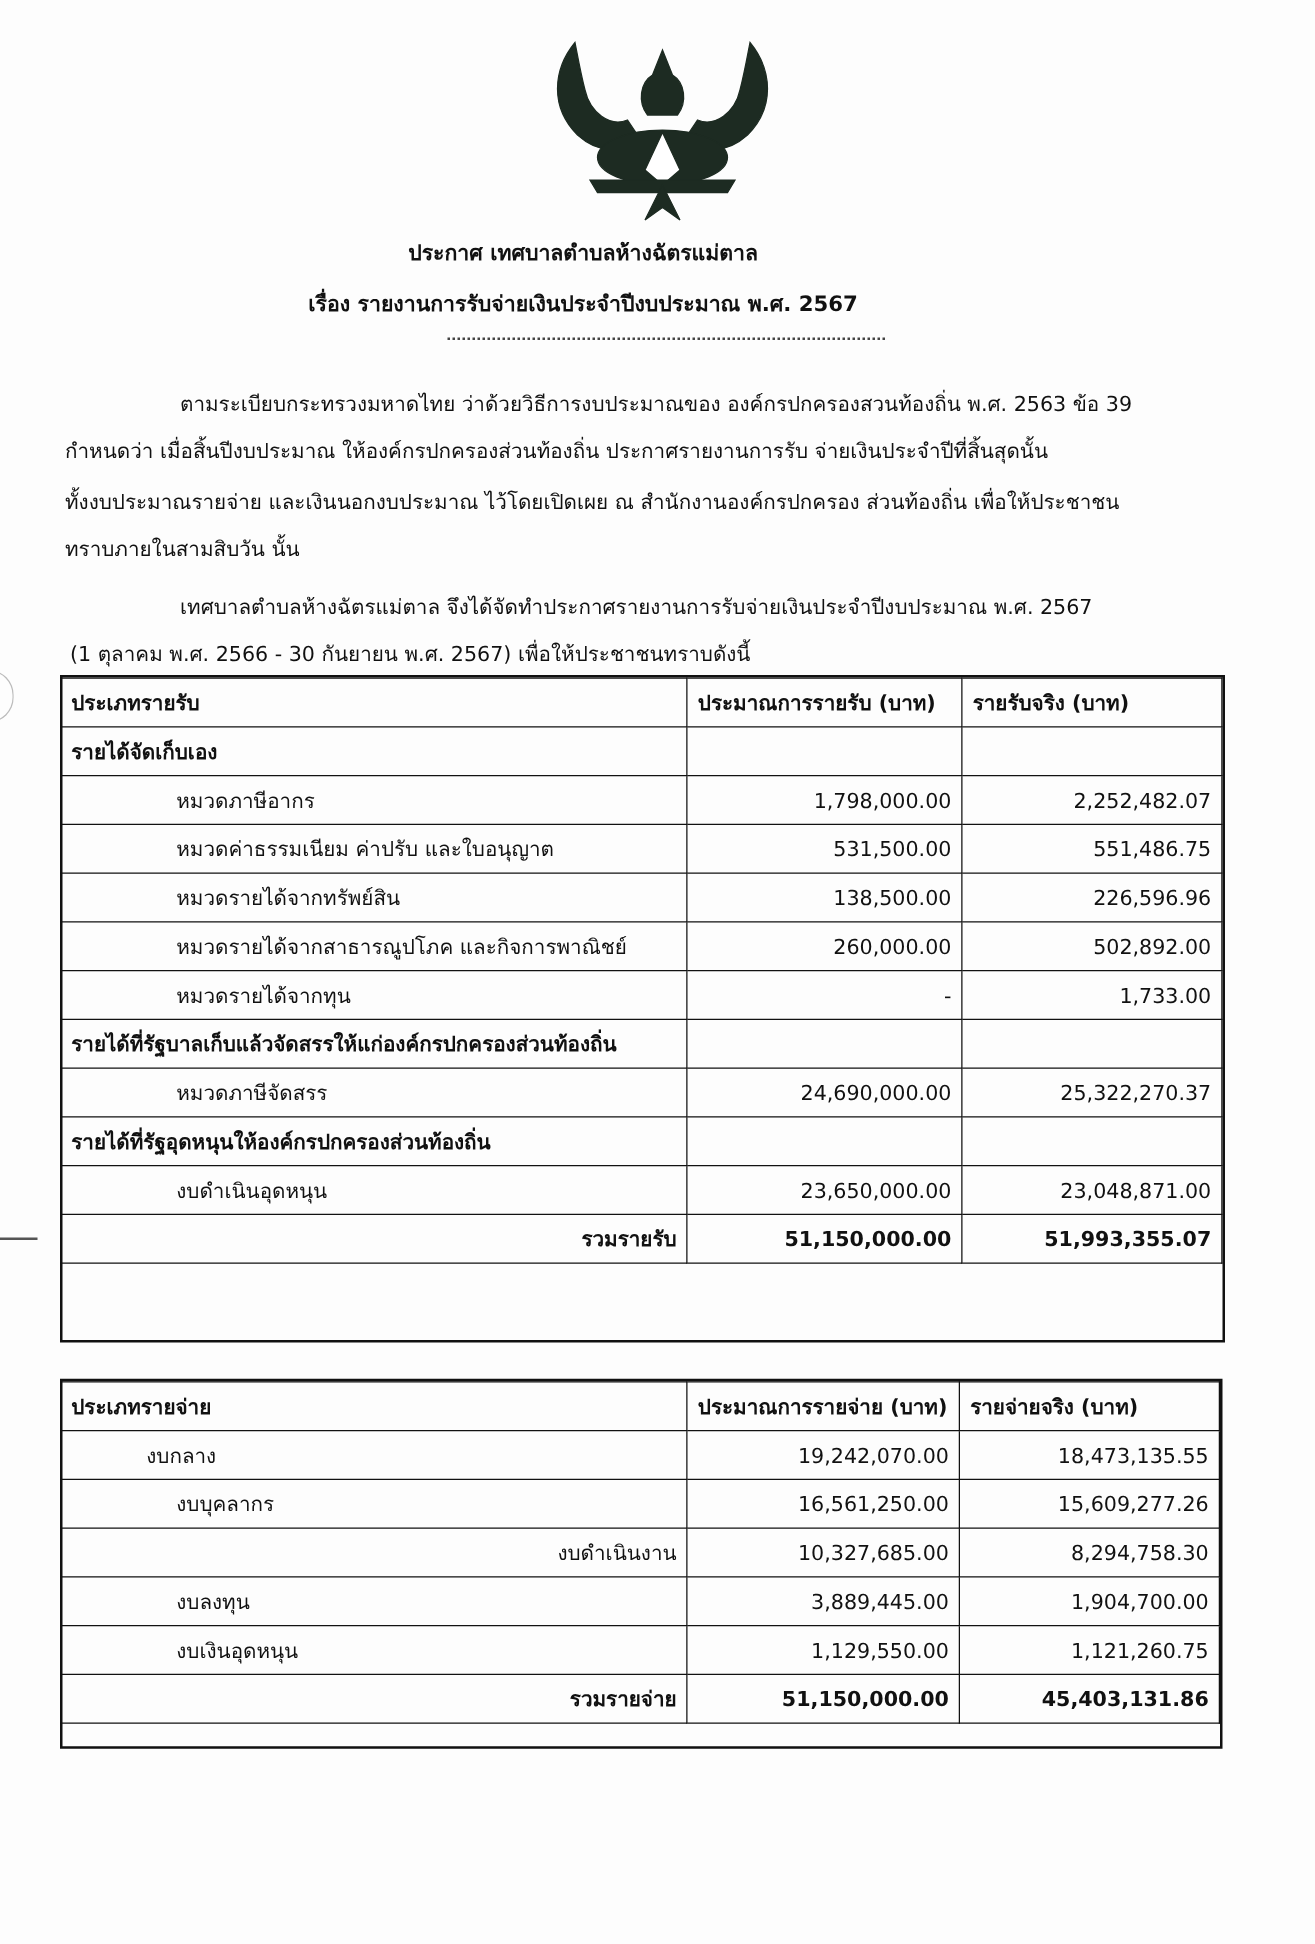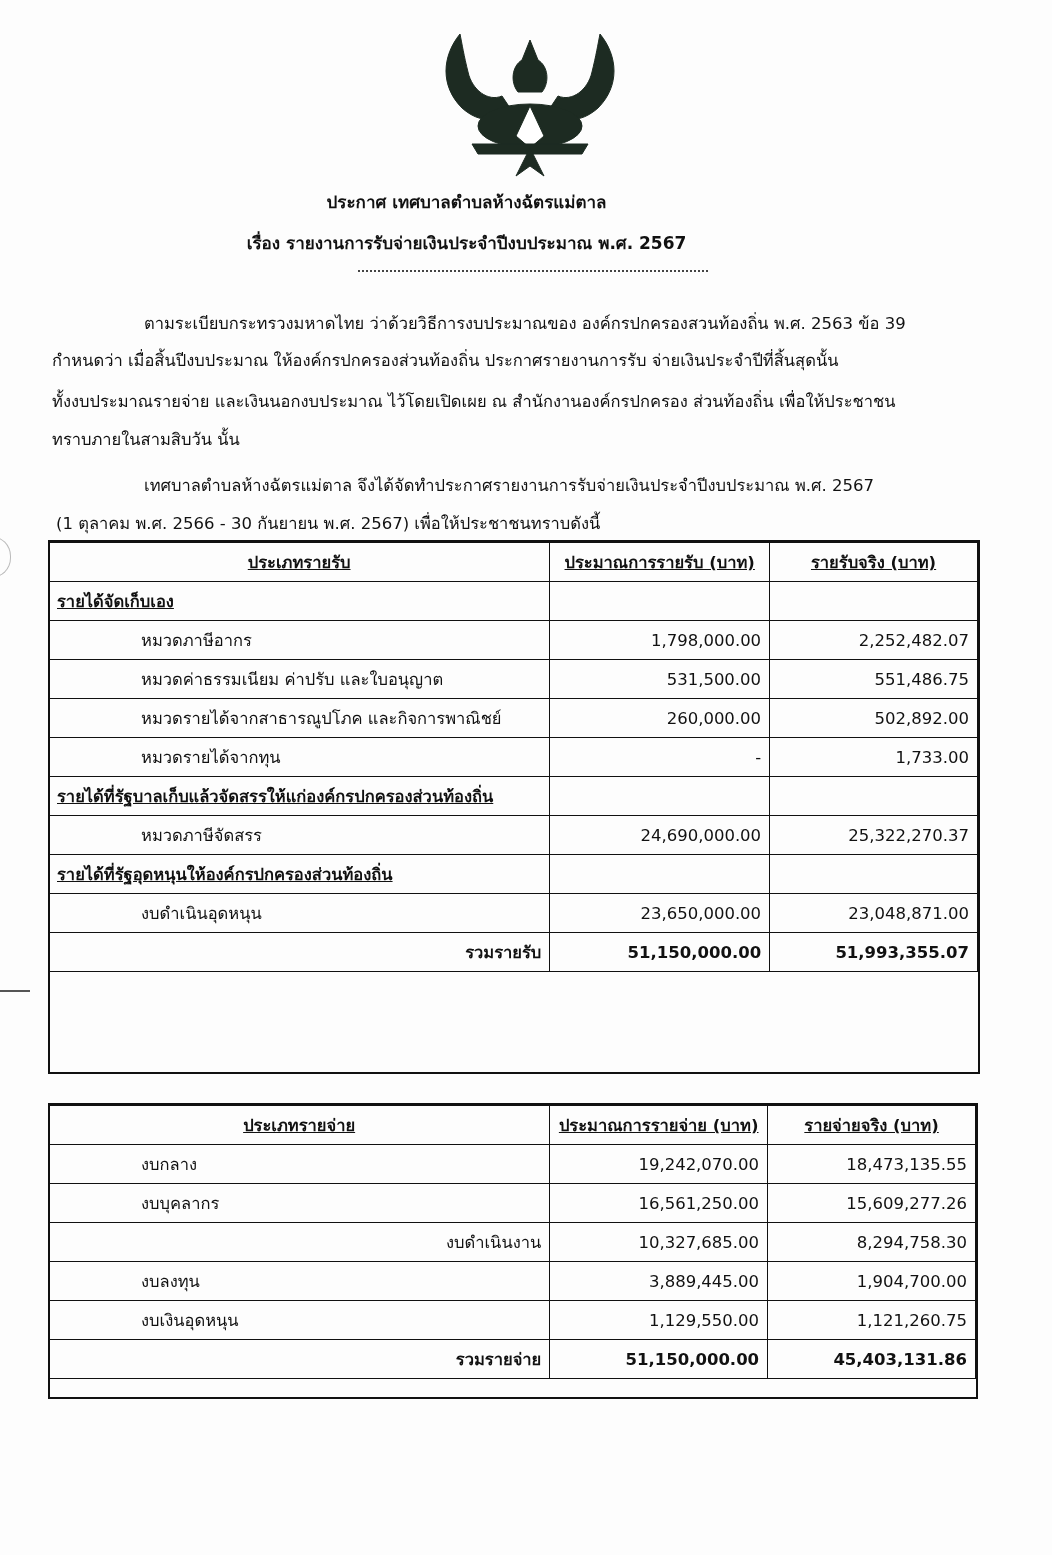--- a/index.html
+++ b/index.html
@@ -9,22 +9,22 @@
   }
   .emblem { position: absolute; left: 432px; top: 26px; width: 196px; height: 152px; }
   .title { position: absolute; left: 0; width: 933px; text-align: center; font-weight: bold; font-size: 17px; }
   .t1 { top: 188px; }
   .t2 { top: 229px; }
   .dots { position: absolute; left: 358px; top: 270px; width: 350px; border-bottom: 2px dotted #444; }
   .para { position: absolute; font-size: 16.5px; white-space: nowrap; }
   table.fin { position: absolute; border-collapse: collapse; font-size: 16.5px; }
   table.fin td { border: 1.5px solid #111; height: 38px; padding: 0 8px; }
   table.fin .num { text-align: right; }
-  table.fin .hdr { text-align: center; font-weight: bold; text-decoration: underline; }
-  table.fin .grp { font-weight: bold; text-decoration: underline; }
+  table.fin .hdr { text-align: left; font-weight: bold; }
+  table.fin .grp { font-weight: bold; }
   table.fin .sub { padding-left: 92px; }
   table.fin .tot { font-weight: bold; text-align: right; }
   .outer { position: absolute; border: 2px solid #111; }
   .hole { position: absolute; left: -14px; width: 24px; height: 40px; border: 1.5px solid #bbb; border-radius: 0 20px 20px 0; border-left: none; }
   .dash { position: absolute; left: 0; width: 30px; border-top: 2px solid #555; }
 </style>
 </head>
 <body>
 
 <div class="hole" style="top:536px;"></div>
@@ -75,20 +75,25 @@
         <td class="sub">หมวดภาษีอากร</td>
         <td class="num">1,798,000.00</td>
         <td class="num">2,252,482.07</td>
       </tr>
       <tr>
         <td class="sub">หมวดค่าธรรมเนียม ค่าปรับ และใบอนุญาต</td>
         <td class="num">531,500.00</td>
         <td class="num">551,486.75</td>
       </tr>
       <tr>
+        <td class="sub">หมวดรายได้จากทรัพย์สิน</td>
+        <td class="num">138,500.00</td>
+        <td class="num">226,596.96</td>
+      </tr>
+      <tr>
         <td class="sub">หมวดรายได้จากสาธารณูปโภค และกิจการพาณิชย์</td>
         <td class="num">260,000.00</td>
         <td class="num">502,892.00</td>
       </tr>
       <tr>
         <td class="sub">หมวดรายได้จากทุน</td>
         <td class="num">-</td>
         <td class="num">1,733.00</td>
       </tr>
       <tr>
@@ -126,21 +131,21 @@
       <col style="width:218px">
       <col style="width:208px">
     </colgroup>
   <tbody id="expense-body">
     <tr>
       <td class="hdr">ประเภทรายจ่าย</td>
       <td class="hdr">ประมาณการรายจ่าย (บาท)</td>
       <td class="hdr">รายจ่ายจริง (บาท)</td>
     </tr>
   <tr>
-        <td class="sub" style="padding-left: 92px;">งบกลาง</td>
+        <td class="sub" style="padding-left: 68px;">งบกลาง</td>
         <td class="num">19,242,070.00</td>
         <td class="num">18,473,135.55</td>
       </tr>
       <tr>
         <td class="sub" style="padding-left: 92px;">งบบุคลากร</td>
         <td class="num">16,561,250.00</td>
         <td class="num">15,609,277.26</td>
       </tr>
       <tr>
         <td class="sub" style="padding-left: 92px; text-align: right;">งบดำเนินงาน</td>

